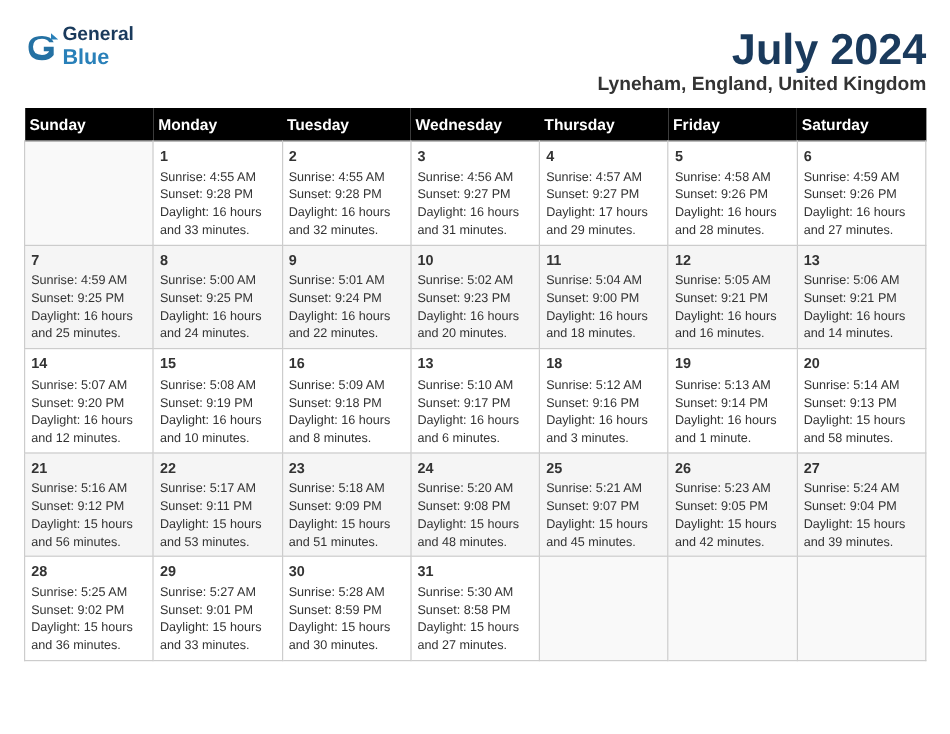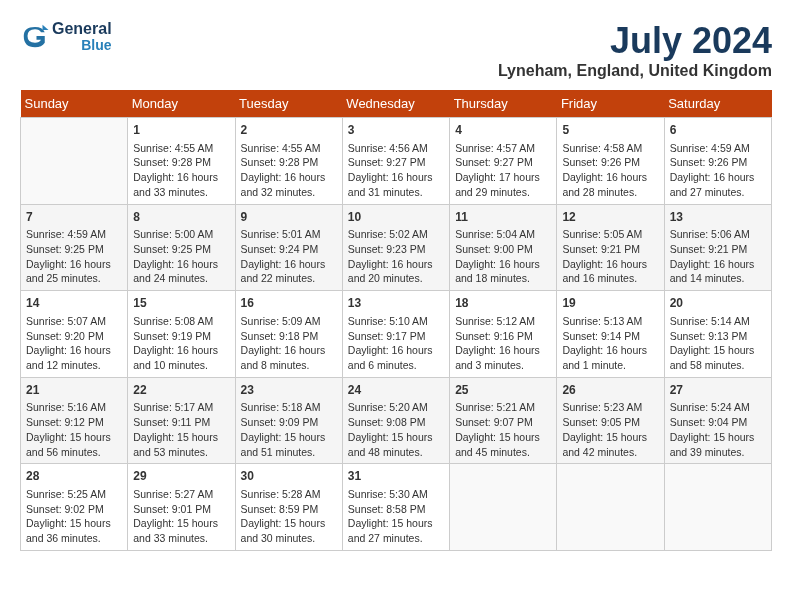--- a/index.html
+++ b/index.html
@@ -22,21 +22,21 @@
     }
     .logo-text {
       display: flex;
       flex-direction: column;
       font-size: 18px;
       font-weight: bold;
       color: #1a3a5c;
       line-height: 1.1;
     }
     .logo-text .general { font-size: 16px; text-align: center; }
-    .logo-text .blue { color: #2980b9; font-size: 14px; text-align: right; }
+    .logo-text .blue { color: #2980b9; font-size: 18px; }
     .logo-icon {
       width: 30px;
       height: 30px;
       margin-right: 2px;
     }
     .title-area {
       text-align: right;
     }
     .month-title {
       font-size: 36px;
@@ -47,26 +47,26 @@
       font-size: 16px;
       color: #333;
       font-weight: bold;
     }
     table {
       width: 100%;
       border-collapse: collapse;
       font-size: 11px;
     }
     thead th {
-      background-color: #c2410c;
+      background-color: #000000;
       color: white;
       padding: 6px 4px;
       text-align: left;
       font-size: 13px;
-      font-weight: normal;
+      font-weight: bold;
     }
     tbody td {
       border: 1px solid #ccc;
       vertical-align: top;
       padding: 4px 5px;
       width: 14.28%;
       height: 80px;
       color: #333;
       font-size: 10.5px;
       line-height: 1.4;

